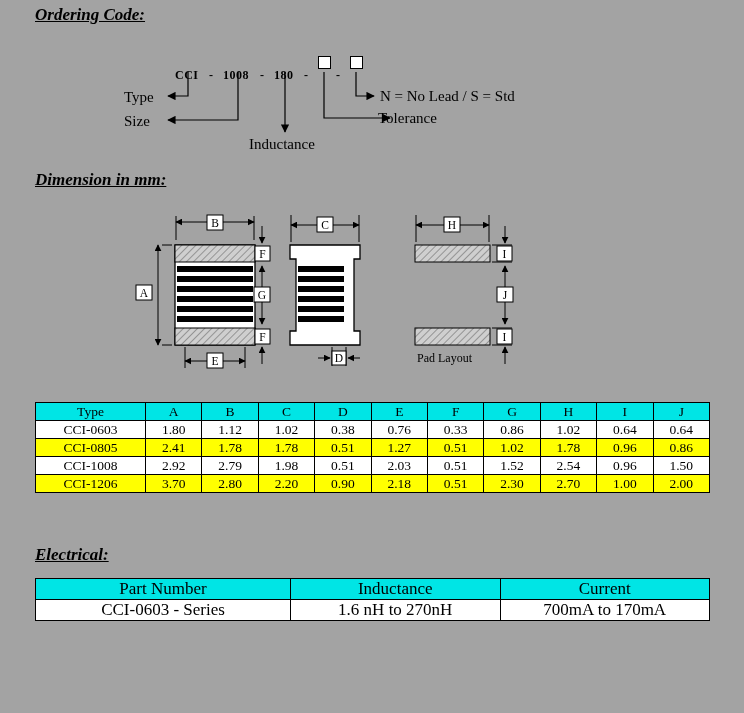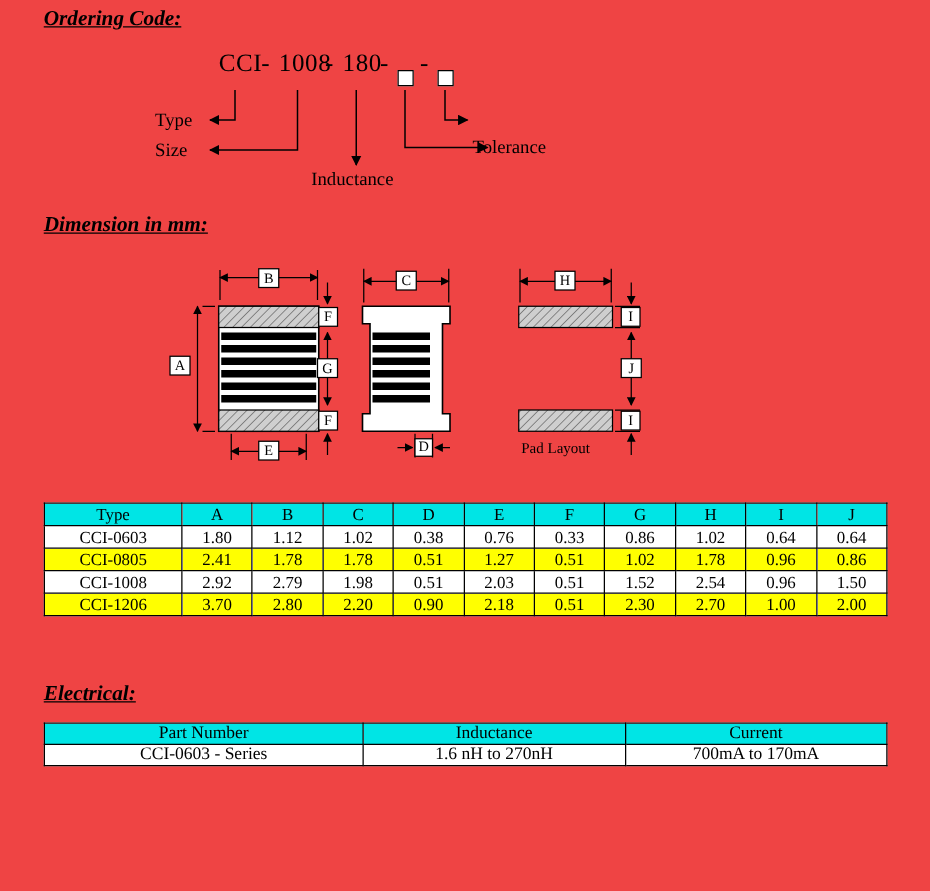--- a/index.html
+++ b/index.html
@@ -1,29 +1,29 @@
 <!DOCTYPE html>
 <html style="--header-bg: #00e5e5; --hl-bg: #ffff00;"><head>
 <meta charset="utf-8">
 <style>
   html,body{margin:0;padding:0;}
   body{width:744px;height:713px;background:#ffffff;font-family:"Liberation Serif",serif;color:#000;}
-  .page{position:relative;width:744px;height:713px;background:#ef4444;overflow:hidden;}
+  .page{position:relative;width:744px;height:713px;background:#a3a3a3;overflow:hidden;}
   .heading{position:absolute;font-size:17px;font-weight:bold;font-style:italic;text-decoration:underline;white-space:nowrap;}
-  .token{position:absolute;top:40px;font-size:20px;white-space:nowrap;letter-spacing:0.5px;}
+  .token{position:absolute;top:68px;font-size:12px;white-space:nowrap;letter-spacing:0.5px;font-weight:bold;}
   .obox{position:absolute;top:56px;width:11px;height:11px;border:1.5px solid #000;background:#fff;}
   .olabel{position:absolute;font-size:15px;white-space:nowrap;}
   .overlay{position:absolute;left:0;}
   table{position:absolute;border-collapse:collapse;table-layout:fixed;background:#fff;}
   th,td{border:1px solid #000;text-align:center;vertical-align:middle;font-weight:normal;padding:0 2px;overflow:hidden;white-space:nowrap;}
   .dim-table{left:35px;top:402px;width:675px;}
   .dim-table th,.dim-table td{font-size:13.5px;height:17px;}
   .dim-table th:first-child{width:105px;}
   .elec-table{left:35px;top:578px;width:675px;}
-  .elec-table th,.elec-table td{font-size:14px;height:16px;}
+  .elec-table th,.elec-table td{font-size:17px;height:16px;}
   .elec-table th:first-child{width:250px;}
   thead th{background:var(--header-bg,#00e5e5);}
   tr.hl td{background:var(--hl-bg,#ffff00);}
   .dimlabel-text{font-size:11.5px;font-family:"Liberation Serif",serif;}
   .padlayout-text{font-size:12px;font-family:"Liberation Serif",serif;}
 </style>
 </head>
 <body>
 
 <div class="page">
@@ -52,20 +52,21 @@
   <span class="token" style="left:274px">180</span>
   <span class="token" style="left:304px">-</span>
   <span class="obox" style="left:318px"></span>
   <span class="token" style="left:336px">-</span>
   <span class="obox" style="left:350px"></span>
 
   <span class="olabel" style="left:124px;top:89px">Type</span>
   <span class="olabel" style="left:124px;top:113px">Size</span>
   <span class="olabel" style="left:249px;top:136px">Inductance</span>
   <span class="olabel" style="left:378px;top:110px">Tolerance</span>
+  <span class="olabel" style="left:380px;top:88px">N = No Lead / S = Std</span>
 
   <div class="heading" style="left:35px;top:170px">Dimension in mm:</div>
 
   <svg class="overlay" style="top:200px" width="744" height="190" viewBox="0 0 744 190">
     <defs>
       <pattern id="hatch" patternUnits="userSpaceOnUse" width="5" height="5" patternTransform="rotate(45)">
         <rect width="5" height="5" fill="#cfcfcf"></rect>
         <line x1="0" y1="0" x2="0" y2="5" stroke="#7a7a7a" stroke-width="1.4"></line>
       </pattern>
       <marker id="arr2" viewBox="0 0 10 10" refX="9" refY="5" markerWidth="7" markerHeight="7" orient="auto-start-reverse">

